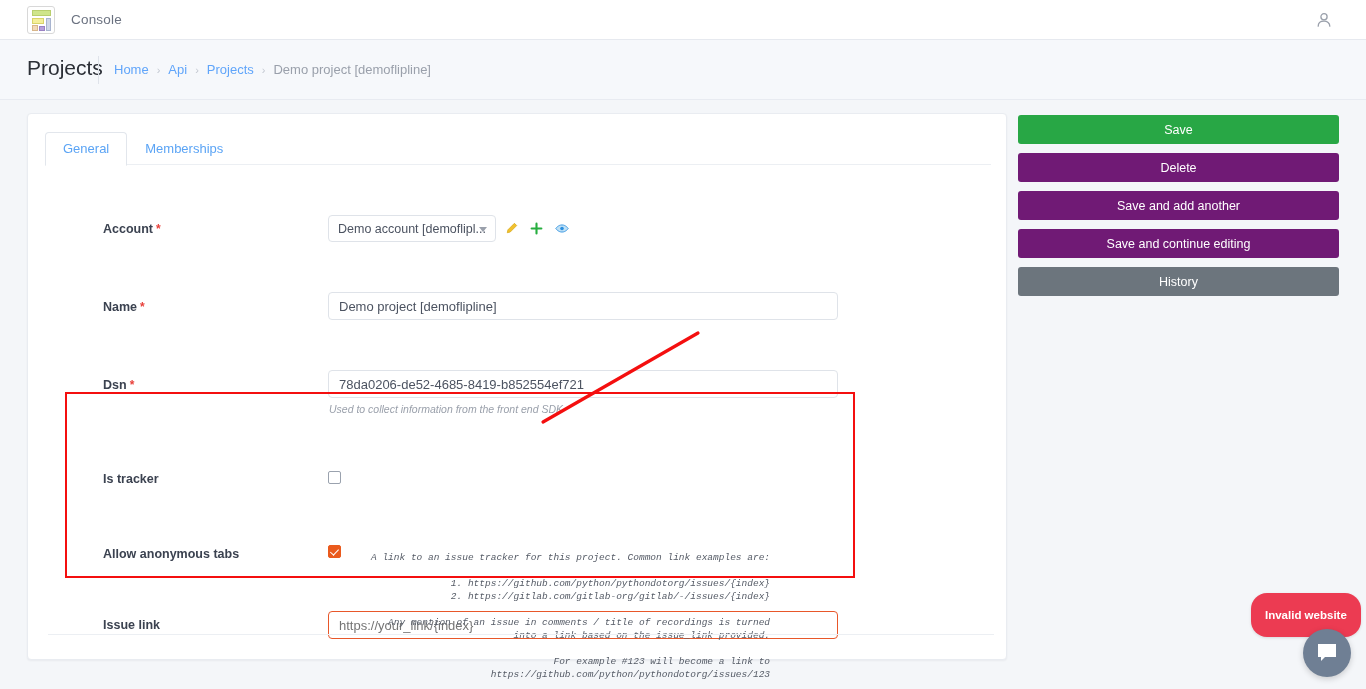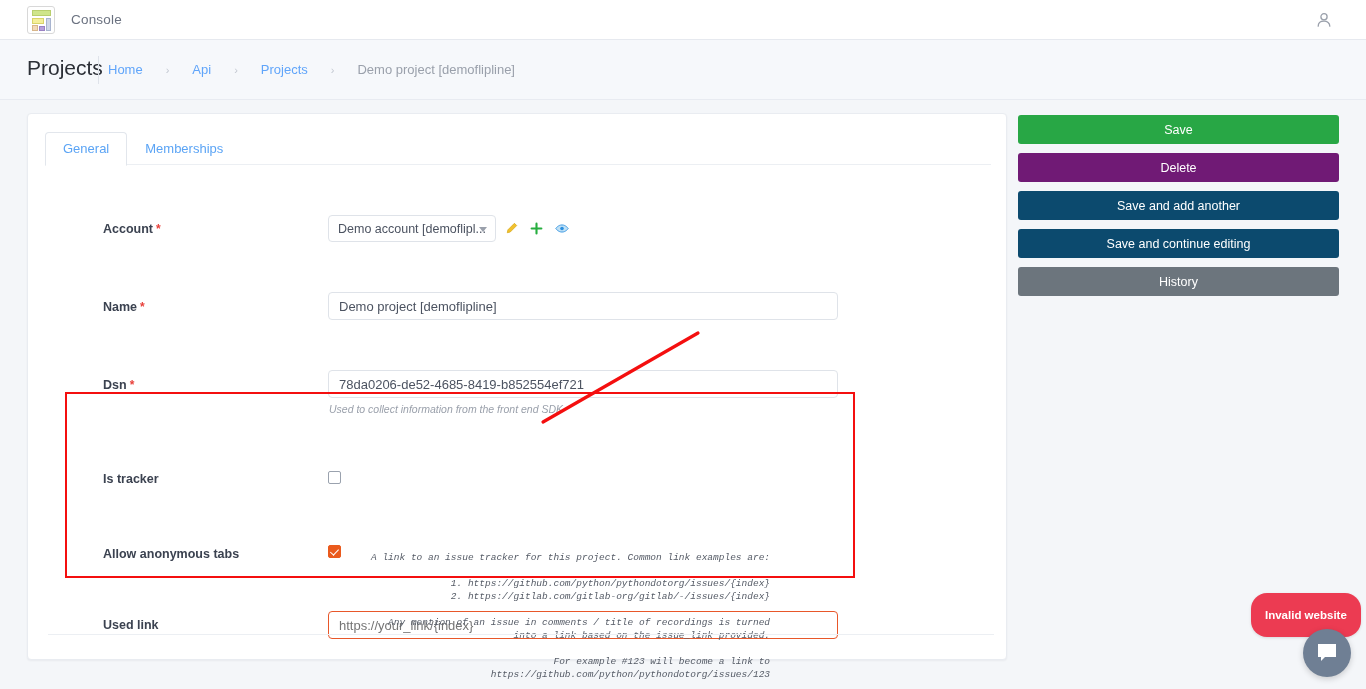--- a/index.html
+++ b/index.html
@@ -52,23 +52,23 @@
   }
   .page-title {
     position: absolute; left: 27px; top: 16px;
     font-size: 21px; color: #2b2f36; font-weight: 400;
   }
   .bc-sep-bar {
     position: absolute; left: 98px; top: 16px;
     width: 1px; height: 28px; background: #dfe3ea;
   }
   .breadcrumb {
-    position: absolute; left: 108px; top: 22px;
+    position: absolute; left: 114px; top: 22px;
     font-size: 13px; color: #9aa0ab;
-    display: flex; align-items: center; gap: 16px; justify-content: center;
+    display: flex; align-items: center; gap: 1px; justify-content: center;
   }
   .breadcrumb a { color: #60a5fa; text-decoration: none; }
   .breadcrumb .crumb-current { color: #9aa0ab; }
   .breadcrumb .chev { color: #c3c8d1; margin: 0 7px; font-size: 11px; }
 
   
   .card {
     position: absolute; left: 27px; top: 113px;
     width: 980px; height: 547px;
     background: #ffffff;
@@ -188,21 +188,21 @@
     display: block; width: 321px; height: 29px;
     border: none; border-radius: 3px;
     color: #ffffff; font-size: 12.5px;
     font-family: "Liberation Sans", sans-serif;
     margin-bottom: 9px;
     cursor: pointer;
     text-align: center; line-height: 29px;
   }
   .abtn.save    { background: #28a745; }
   .abtn.delete  { background: #701a75; }
-  .abtn.teal    { background: #0c4a6e; }
+  .abtn.teal    { background: #701a75; }
   .abtn.history { background: #6c757d; }
 
   
   .invalid-pill {
     position: absolute; left: 1251px; top: 593px;
     background: #ec3b52; color: #fff;
     font-size: 11.5px; font-weight: bold;
     padding: 16px 14px; border-radius: 16px;
     white-space: nowrap;
     box-shadow: 0 1px 3px rgba(0,0,0,.12);
@@ -330,21 +330,21 @@
     </div>
 
     <div class="row" style="top:39px;">
       <span class="flabel" style="top:176px;">Allow anonymous tabs</span>
       <div class="control" style="top:173px;">
         <span class="cbox checked"></span>
       </div>
     </div>
 
     <div class="row" style="top:39px;">
-      <span class="flabel" style="top:208px;">Used link</span>
+      <span class="flabel" style="top:208px;">Issue link</span>
       <div class="control" style="top:201px;">
         <input class="txtinput invalid" type="text" placeholder="https://your_link/{index}" style="">
       </div>
     </div>
 
   </div>
 
   <div class="monohelp">A link to an issue tracker for this project. Common link examples are:
 
 1. https://github.com/python/pythondotorg/issues/{index}

